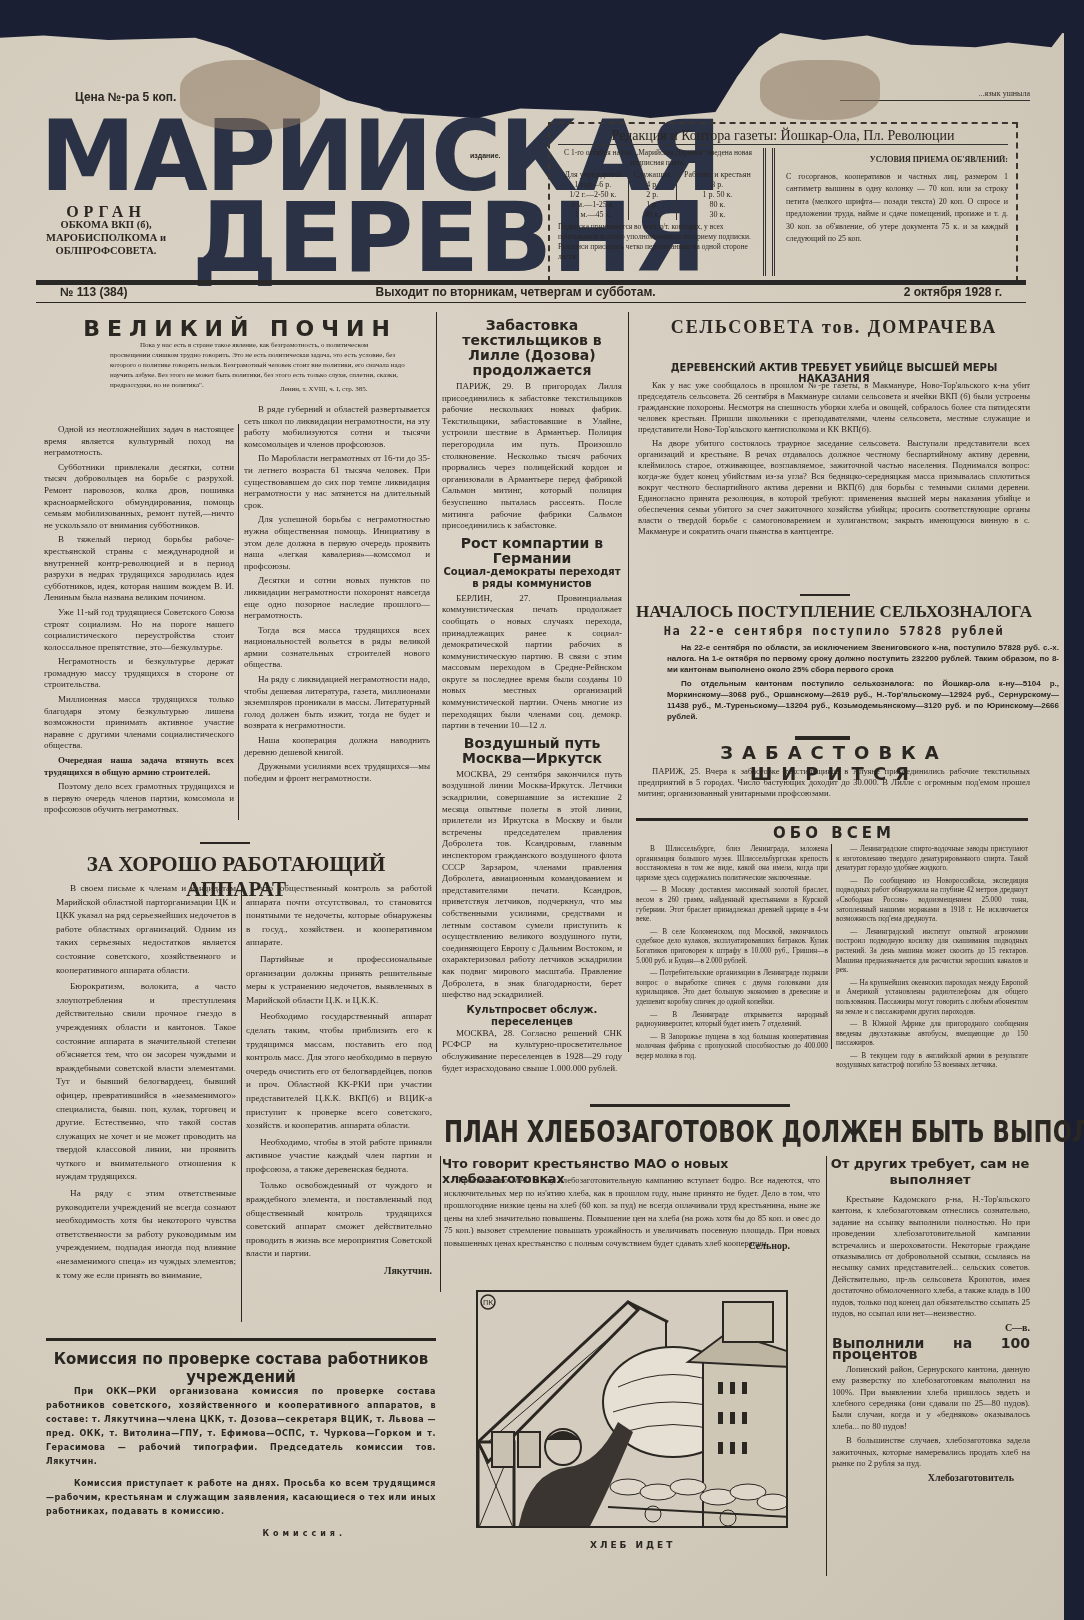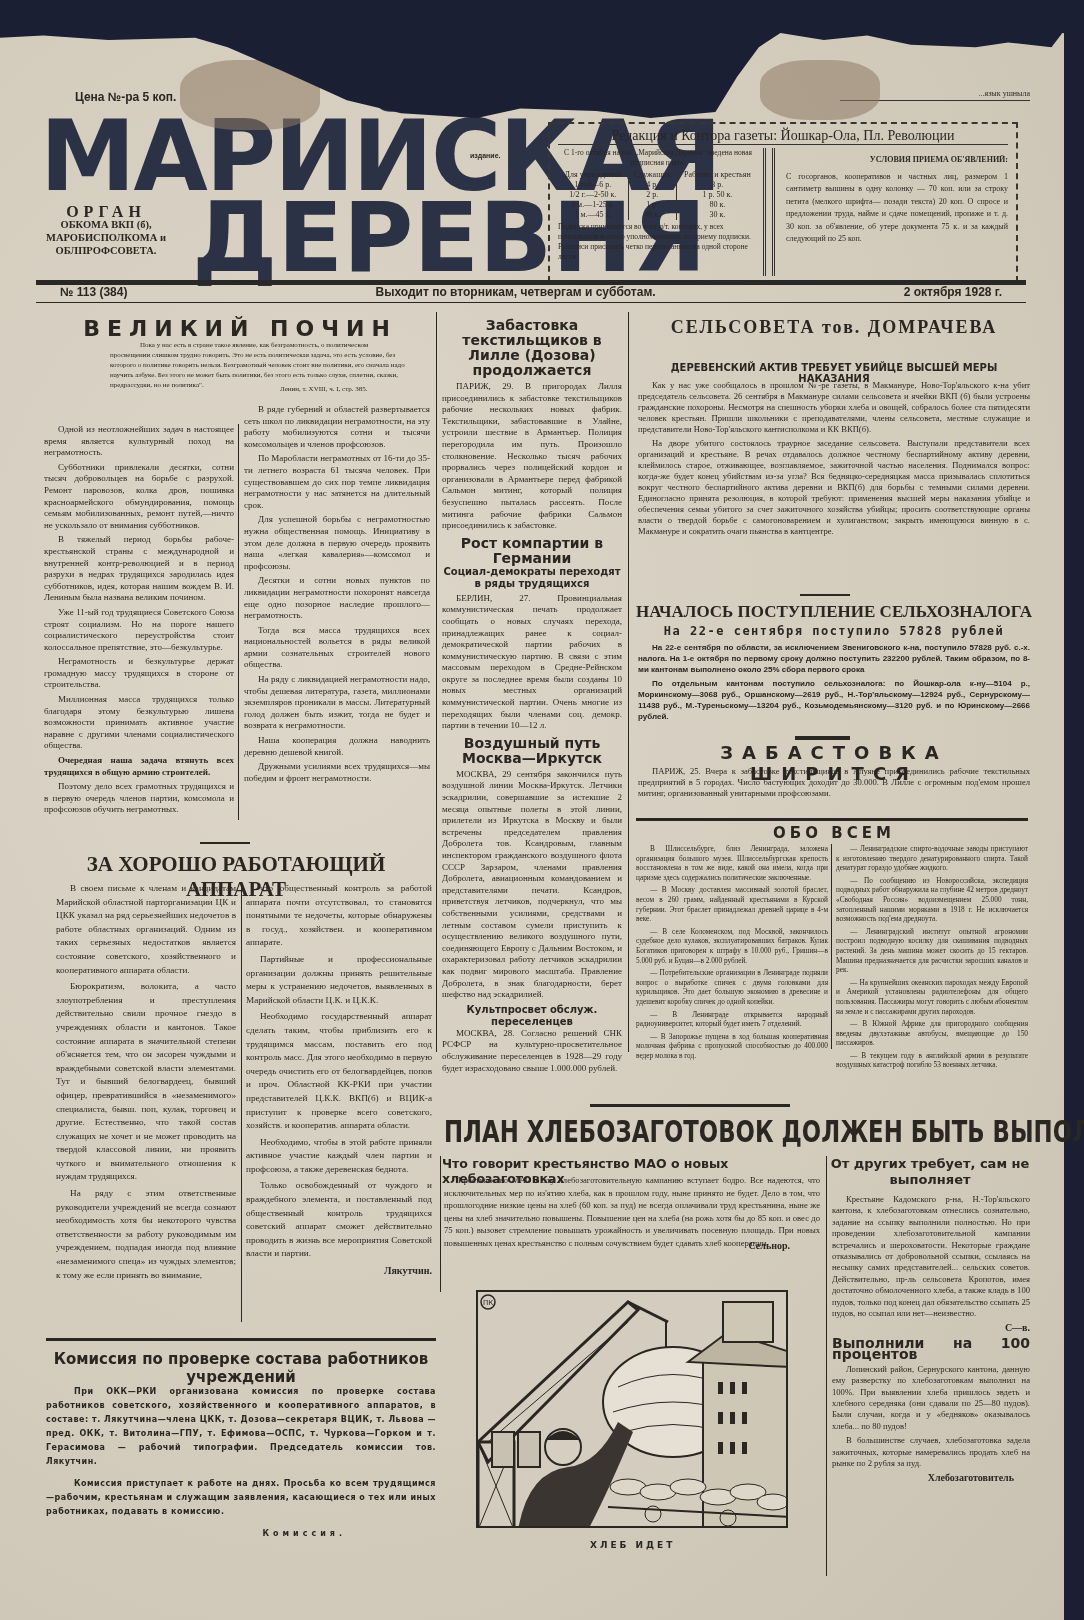--- a/index.html
+++ b/index.html
@@ -158,21 +158,21 @@
     <p>Наша кооперация должна наводнить деревню дешевой книгой.</p>
     <p>Дружными усилиями всех трудящихся—мы победим и фронт неграмотности.</p>
   </div>
 
   <div class="vline" style="left:436px;top:312px;height:740px;"></div>
 
   <div class="col" style="left:442px;top:318px;width:180px;">
     <div class="h-cond" style="font-size:14px;line-height:15px;text-align:center;">Забастовка текстильщиков в Лилле (Дозова) продолжается</div>
     <p style="margin-top:3px;">ПАРИЖ, 29. В пригородах Лилля присоединились к забастовке текстильщиков рабочие нескольких новых фабрик. Текстильщики, забастовавшие в Улайне, устроили шествие в Армантьер. Полиция перегородила им путь. Произошло столкновение. Несколько тысяч рабочих прорвались через полицейский кордон и организовали в Армантьере перед фабрикой Сальмон митинг, который полиция безуспешно пыталась рассеять. После митинга рабочие фабрики Сальмон присоединились к забастовке.</p>
     <div class="h-cond" style="font-size:14px;line-height:15px;text-align:center;margin-top:4px;">Рост компартии в Германии</div>
-    <div class="h-cond" style="font-size:10px;line-height:12px;text-align:center;">Социал-демократы переходят в ряды трудящихся</div>
+    <div class="h-cond" style="font-size:10px;line-height:12px;text-align:center;">Социал-демократы переходят в ряды коммунистов</div>
     <p style="margin-top:3px;">БЕРЛИН, 27. Провинциальная коммунистическая печать продолжает сообщать о новых случаях перехода, принадлежащих ранее к социал-демократической партии рабочих в коммунистическую партию. В связи с этим массовым переходом в Средне-Рейнском округе за последнее время были созданы 10 новых местных организаций коммунистической партии. Очень многие из переходящих были членами соц. демокр. партии в течении 10—12 л.</p>
     <div class="h-cond" style="font-size:14px;line-height:15px;text-align:center;margin-top:4px;">Воздушный путь Москва—Иркутск</div>
     <p style="margin-top:3px;">МОСКВА, 29 сентября закончился путь воздушной линии Москва-Иркутск. Летчики эскадрилии, совершавшие за истекшие 2 месяца опытные полеты в этой линии, прилетели из Иркутска в Москву и были встречены председателем правления Добролета тов. Ксандровым, главным инспектором гражданского воздушного флота СССР Зарзаром, членами правления Добролета, авиационным командованием и представителями печати. Ксандров, приветствуя летчиков, подчеркнул, что мы собственными усилиями, средствами и летным составом сумели приступить к осуществлению великого воздушного пути, соединяющего Европу с Дальним Востоком, и охарактеризовал работу летчиков эскадрилии как подвиг мирового масштаба. Правление Добролета, в знак благодарности, берет шефство над эскадрилией.</p>
     <div class="h-cond" style="font-size:10px;line-height:12px;text-align:center;margin-top:3px;">Культпросвет обслуж. переселенцев</div>
     <p>МОСКВА, 28. Согласно решений СНК РСФСР на культурно-просветительное обслуживание переселенцев в 1928—29 году будет израсходовано свыше 1.000.000 рублей.</p>
   </div>
 
   <div class="vline" style="left:628px;top:312px;height:740px;"></div>
 
   <div class="h-serif" style="position:absolute;left:634px;top:318px;width:400px;text-align:center;font-size:15px;line-height:19px;">
@@ -180,21 +180,21 @@
   </div>
   <div class="h-cond" style="position:absolute;left:634px;top:362px;width:400px;text-align:center;font-size:10px;">ДЕРЕВЕНСКИЙ АКТИВ ТРЕБУЕТ УБИЙЦЕ ВЫСШЕЙ МЕРЫ НАКАЗАНИЯ</div>
   <div class="col" style="left:638px;top:380px;width:392px;font-size:8.6px;line-height:11px;">
     <p>Как у нас уже сообщалось в прошлом №-ре газеты, в Макмануре, Ново-Тор'яльского к-на убит председатель сельсовета. 26 сентября в Макмануре силами сельсовета и ячейки ВКП (б) были устроены гражданские похороны. Несмотря на спешность уборки хлеба и овощей, собралось более ста пятидесяти человек крестьян. Пришли школьники с преподавателями, члены сельсовета, местные служащие и представители Ново-Тор'яльского кантисполкома и КК ВКП(б).</p>
     <p>На дворе убитого состоялось траурное заседание сельсовета. Выступали представители всех организаций и крестьяне. В речах отдавалось должное честному беспартийному активу деревни, клеймилось старое, отживающее, возглавляемое, зажиточной частью населения. Поднимался вопрос: когда-же будет конец убийствам из-за угла? Вся бедняцко-середняцкая масса призывалась сплотиться вокруг честного беспартийного актива деревни и ВКП(б) для борьбы с темными силами деревни. Единогласно принята резолюция, в которой требуют: применения высшей меры наказания убийце и обеспечения семьи убитого за счет зажиточного хозяйства убийцы; просить соответствующие органы власти о твердой борьбе с самогоноварением и хулиганством; закрыть имеющуюся винную в с. Макмануре и сократить очаги пьянства в кантцентре.</p>
   </div>
   <div class="hline" style="left:800px;top:594px;width:50px;"></div>
 
   <div class="h-serif" style="position:absolute;left:634px;top:602px;width:400px;text-align:center;font-size:17px;">НАЧАЛОСЬ ПОСТУПЛЕНИЕ СЕЛЬХОЗНАЛОГА</div>
   <div style="position:absolute;left:634px;top:624px;width:400px;text-align:center;font:bold 12px 'DejaVu Sans Mono',monospace;letter-spacing:1.5px;">На 22-е сентября поступило 57828 рублей</div>
-  <div class="col" style="left:638px;top:642px;width:392px;font:bold 8px 'Liberation Sans',sans-serif;line-height:11px;">
+  <div class="col" style="left:667px;top:642px;width:392px;font:bold 8px 'Liberation Sans',sans-serif;line-height:11px;">
     <p>На 22-е сентября по области, за исключением Звениговского к-на, поступило 57828 руб. с.-х. налога. На 1-е октября по первому сроку должно поступить 232200 рублей. Таким образом, по 8-ми кантонам выполнено около 25% сбора первого срока</p>
     <p>По отдельным кантонам поступило сельхозналога: по Йошкар-ола к-ну—5104 р., Моркинскому—3068 руб., Оршанскому—2619 руб., Н.-Тор'яльскому—12924 руб., Сернурскому—11438 руб., М.-Туреньскому—13204 руб., Козьмодемьянскому—3120 руб. и по Юринскому—2666 рублей.</p>
   </div>
   <div class="hline" style="left:795px;top:736px;width:55px;height:4px;"></div>
 
   <div class="h-big" style="left:634px;top:742px;width:400px;font-size:18px;letter-spacing:9px;">ЗАБАСТОВКА ШИРИТСЯ</div>
   <div class="col" style="left:638px;top:766px;width:392px;font-size:8.6px;line-height:11px;">
     <p>ПАРИЖ, 25. Вчера к забастовке текстильщиков в Алуяне присоединились рабочие текстильных предприятий в 5 городах. Число бастующих доходит до 30.000. В Лилле с огромным под'емом прошел митинг, организованный унитарными профсоюзами.</p>
   </div>
   <div class="hline" style="left:636px;top:818px;width:392px;height:3px;"></div>

